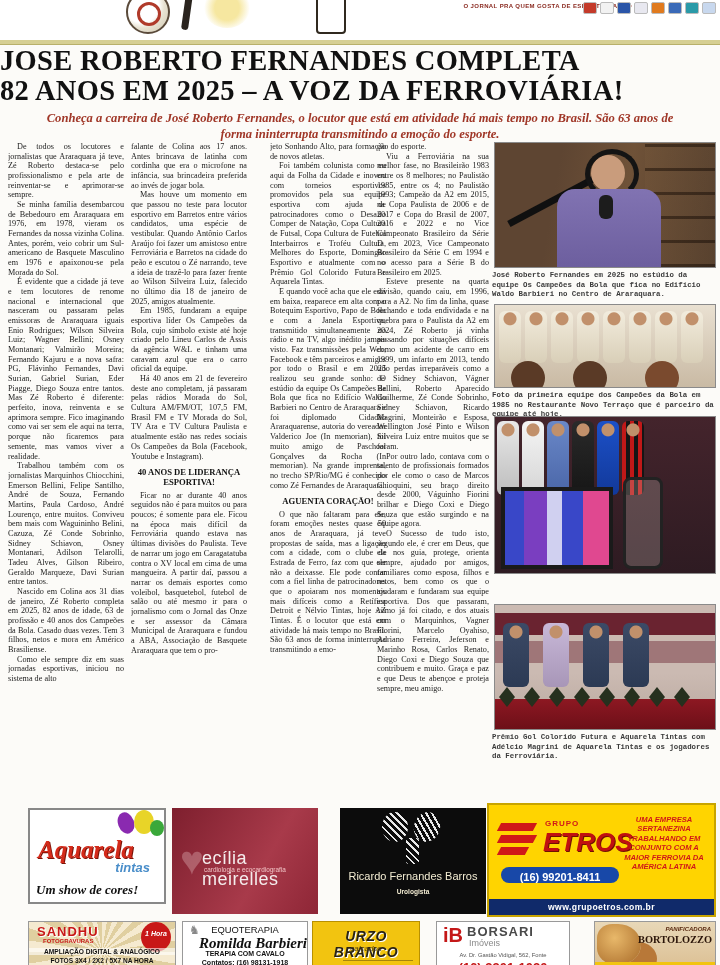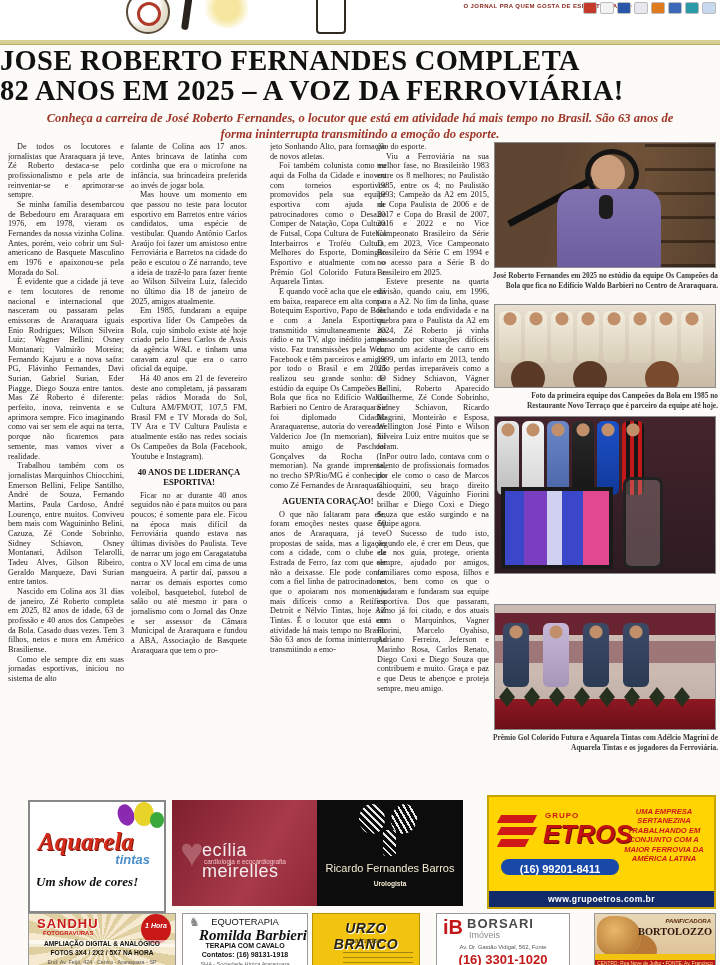--- a/index.html
+++ b/index.html
@@ -31,22 +31,22 @@
         font-size:12.6px;line-height:1.28;font-weight:bold;font-style:italic;color:#a03728;}
   
   .col{position:absolute;top:142px;height:652px;overflow:hidden;font-size:8.2px;line-height:1.18;
        text-align:justify;color:#222;}
   .c1{left:8px;width:116px;} .c2{left:131px;width:116px;} .c3{left:261px;width:116px;margin-left:9px;} .c4{left:377px;width:112px;}
   .para{margin:0;text-indent:9px;}
   .para.cont{text-indent:0;}
   .col-subhead{margin:6px 2px 3px;text-align:center;font-size:8.6px;line-height:1.2;color:#111;}
   
   .photo{position:absolute;left:494px;width:222px;border:1px solid #8a8a8a;box-sizing:border-box;overflow:hidden;}
-  .caption{position:absolute;left:492px;width:226px;text-align:right;font-size:7.4px;line-height:1.3;
-           font-weight:bold;color:#3a3a3a;font-family:Liberation Serif, serif;}
+  .caption{position:absolute;left:492px;width:226px;text-align:left;font-size:7.4px;line-height:1.3;
+           font-weight:bold;color:#3a3a3a;font-family:Liberation Mono, monospace;}
   .ph1{top:142px;height:126px;background:linear-gradient(100deg,#5e4532 0 28%,#6f5238 58%,#4d392a);}
   .ph1 .shelf{position:absolute;right:0;top:0;width:70px;height:100%;
        background:repeating-linear-gradient(0deg,rgba(35,22,12,.55) 0 3px,rgba(120,90,60,.25) 3px 24px);}
   .ph1 .head{position:absolute;left:96px;top:12px;width:34px;height:36px;border-radius:50%;background:#c99c7c;}
   .ph1 .phones{position:absolute;left:90px;top:6px;width:44px;height:40px;border-radius:50%;
        border:5px solid #141414;border-bottom-color:transparent;}
   .ph1 .torso{position:absolute;left:62px;top:46px;width:104px;height:80px;border-radius:18px 18px 0 0;
        background:linear-gradient(#8173b2,#6c5e9e);}
   .ph1 .mic-arm{position:absolute;left:8px;top:54px;width:100px;height:7px;background:#101010;transform:rotate(-28deg);}
   .ph1 .mic{position:absolute;left:104px;top:52px;width:14px;height:24px;border-radius:6px;background:#1c1c1c;}
@@ -66,37 +66,37 @@
   .ph4 .banner{position:absolute;left:0;top:8px;width:100%;height:22px;background:#6a2330;
        box-shadow:0 28px 0 rgba(106,35,48,.45);}
   .ph4 .row{position:absolute;left:8px;top:18px;display:flex;gap:14px;}
   .ph4 .person{height:64px;background:radial-gradient(circle at 50% 14%, #c1906b 0 6px, rgba(0,0,0,0) 7px),
        linear-gradient(#3c4a66,#2c3a54);width:26px;}
   .ph4 .table{position:absolute;left:0;bottom:0;width:100%;height:30px;background:linear-gradient(#8d1822,#6d0f18);}
   .ph4 .trophies{position:absolute;left:4px;bottom:22px;display:flex;gap:9px;}
   .ph4 .trophies span{width:16px;height:20px;background:#26301e;clip-path:polygon(50% 0,100% 50%,50% 100%,0 50%);}
   
   .ad{position:absolute;box-sizing:border-box;border:1px solid #999;background:#fff;overflow:hidden;
-      font-family:"Liberation Sans",sans-serif;}
-  .ad-aquarela{left:28px;top:800px;width:138px;height:113px;border:2px solid #888;padding-left:44px;}
+      font-family:"Liberation Sans",sans-serif;margin-top:8px;}
+  .ad-aquarela{left:28px;top:800px;width:138px;height:96px;border:2px solid #888;padding-left:44px;}
   .aq-name{position:absolute;left:8px;top:26px;font-size:25px;font-weight:bold;font-style:italic;color:#d42a1a;
       font-family:"Liberation Serif",serif;text-shadow:1px 1px 0 #7a1408;}
   .aq-sub{position:absolute;right:14px;top:50px;font-size:13px;font-weight:bold;font-style:italic;color:#2a7ac0;opacity:.85;}
   .aq-slogan{position:absolute;left:6px;top:72px;font-size:13px;font-weight:bold;font-style:italic;color:#111;
       font-family:"Liberation Serif",serif;}
   .balloon{position:absolute;border-radius:50%;}
   .b1{left:88px;top:2px;width:16px;height:22px;background:#8a2ab0;transform:rotate(-20deg);}
   .b2{left:104px;top:0px;width:20px;height:24px;background:#e8d428;}
   .b3{left:120px;top:10px;width:14px;height:16px;background:#3aa83a;}
   .ad-cecilia{left:172px;top:800px;width:146px;height:106px;background:linear-gradient(120deg,#7e1f2e,#a83a4a 60%,#8e2636);
       border:none;}
   .cm-heart{position:absolute;left:8px;top:30px;font-size:40px;color:rgba(255,235,235,.28);}
   .cm-name{position:absolute;left:30px;top:40px;font-size:18px;color:#f5eded;letter-spacing:.5px;}
   .cm-sub{position:absolute;left:32px;top:58px;font-size:6.4px;color:rgba(255,220,220,.85);}
-  .ad-ricardo{left:317px;top:800px;width:146px;height:106px;background:#0c0c0c;border:none;color:#f3ecd2;}
+  .ad-ricardo{left:340px;top:800px;width:146px;height:106px;background:#0c0c0c;border:none;color:#f3ecd2;}
   .rb-scribble{position:absolute;left:42px;top:4px;width:60px;height:48px;}
   .rb-scribble i{position:absolute;border-radius:50%;
       background:repeating-linear-gradient(45deg,#e8e8e8 0 2px,rgba(0,0,0,0) 2px 5px);}
   .rb-e1{left:0;top:0;width:26px;height:30px;}
   .rb-e2{left:32px;top:0;width:26px;height:30px;transform:rotate(15deg);}
   .rb-bar{position:absolute;left:24px;top:26px;width:13px;height:26px;border-radius:3px;
       background:repeating-linear-gradient(45deg,#e8e8e8 0 2px,rgba(0,0,0,0) 2px 5px);}
   .rb-name{position:absolute;left:0;top:62px;width:100%;text-align:center;font-size:11px;color:#f3ecd2;}
   .rb-sub{position:absolute;left:0;top:80px;width:100%;text-align:center;font-size:6.6px;font-weight:bold;color:#f3ecd2;}
   .ad-etros{left:487px;top:795px;width:229px;height:114px;background:#ffd400;border:2px solid #c8a400;}

